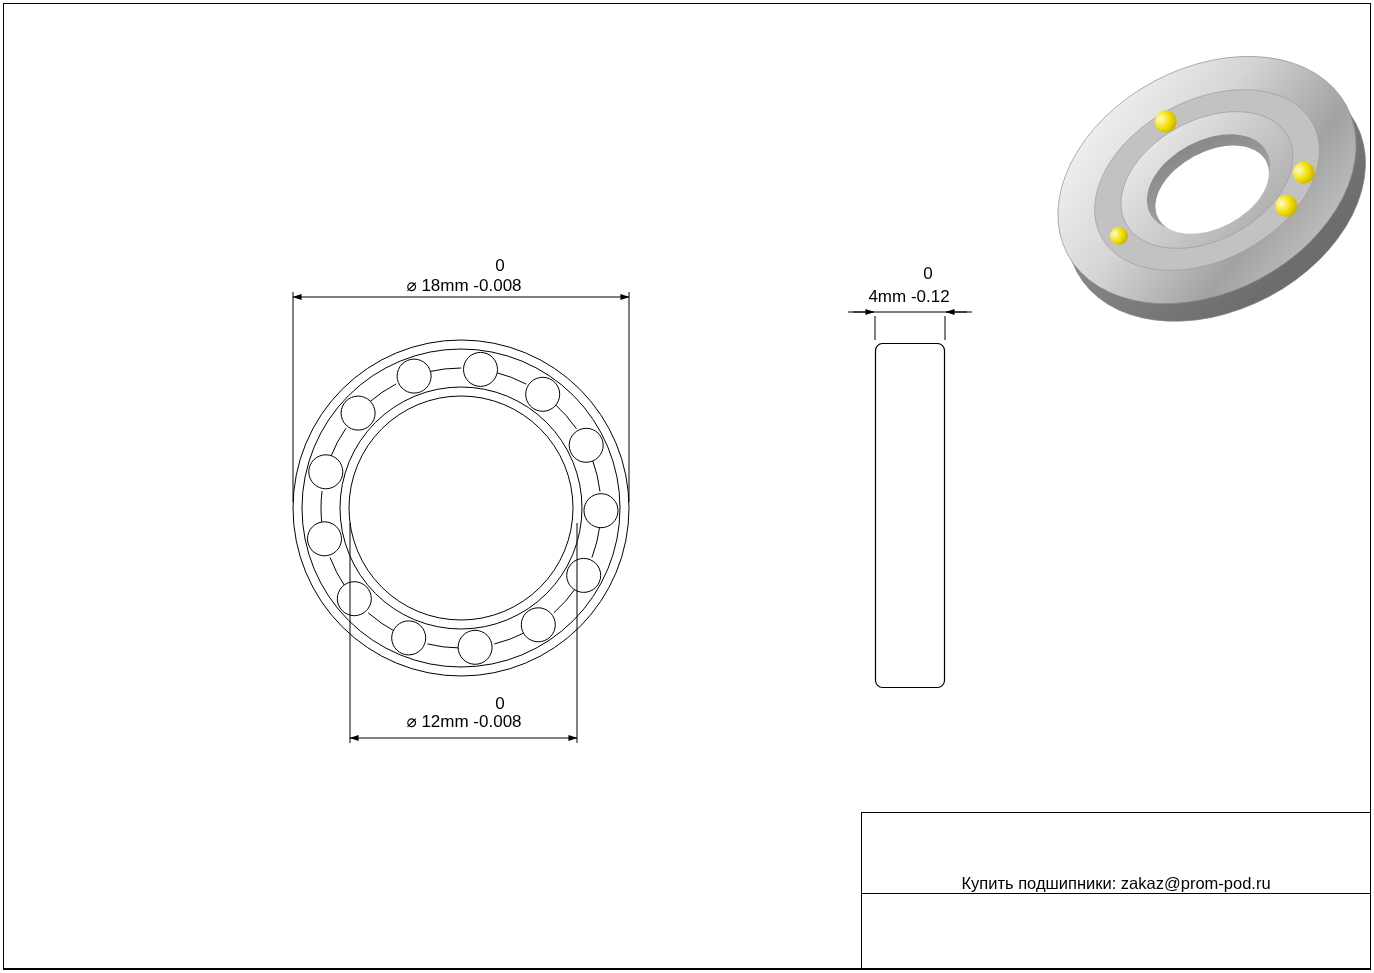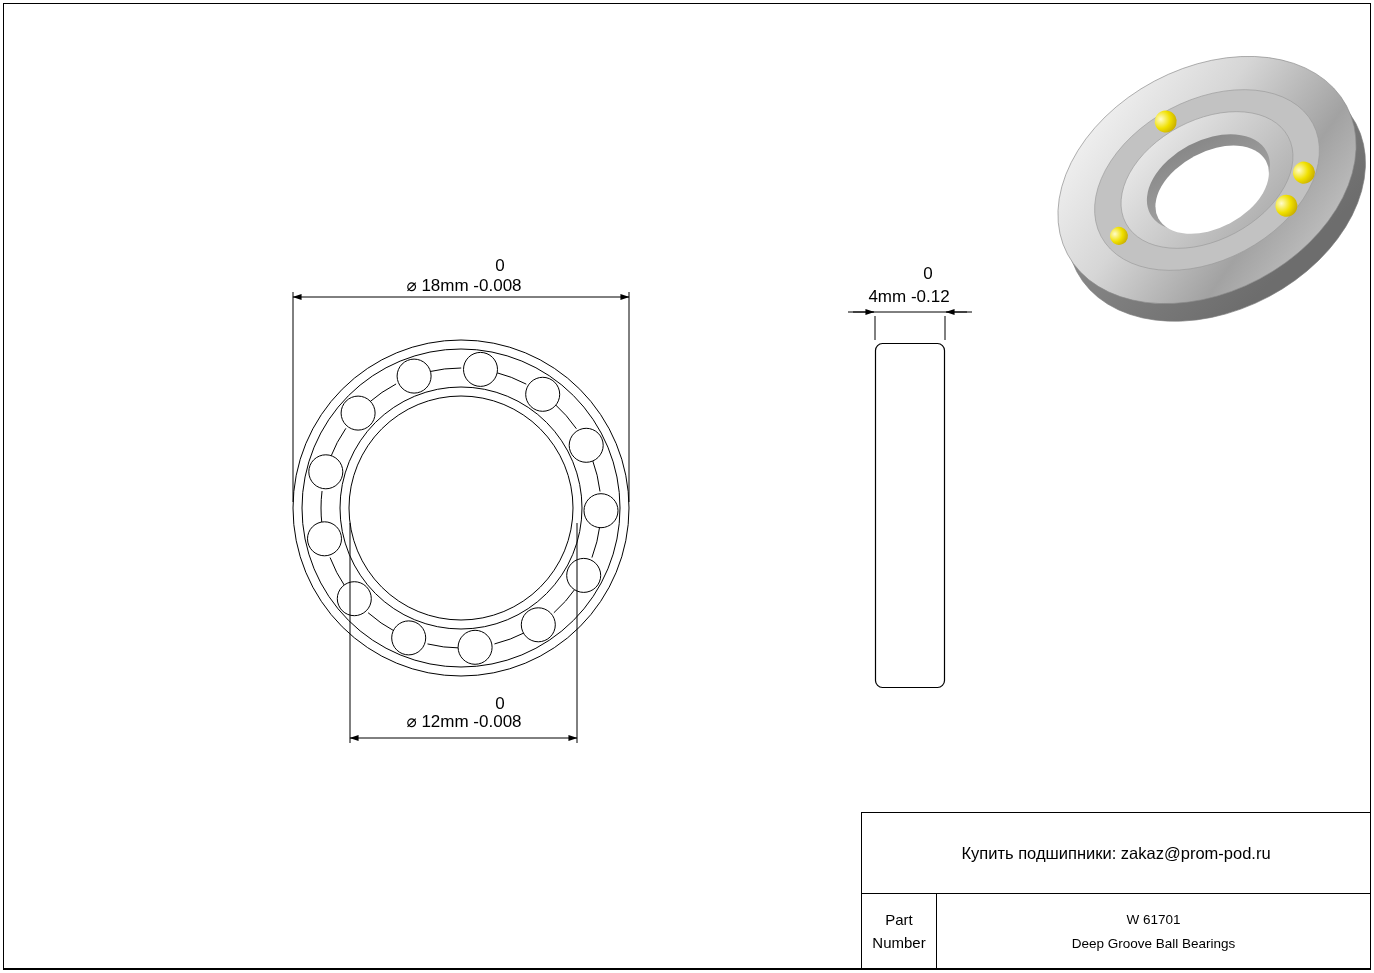--- a/index.html
+++ b/index.html
@@ -41,21 +41,21 @@
     border-left: 1px solid #000;
     border-top: 1px solid #000;
     display: flex;
     flex-direction: column;
     background: #fff;
   }
   .tb-contact-row {
     height: 80px;
     border-bottom: 1px solid #000;
     display: flex;
-    align-items: center;
+    align-items: flex-end;
     justify-content: center;
     font-size: 16.5px;
     color: #000;
   }
   .tb-part-row {
     flex: 1;
     display: flex;
   }
   .tb-part-label {
     width: 74px;
@@ -182,24 +182,14 @@
       <ellipse cx="0" cy="0" rx="92" ry="60" fill="url(#gradInner)" stroke="#9a9a9a" stroke-width="0.6"></ellipse>
       <ellipse cx="0" cy="3" rx="66" ry="42" fill="url(#gradBore)"></ellipse>
       <ellipse cx="0" cy="11" rx="61" ry="38" fill="#ffffff"></ellipse>
     </g>
   </svg>
 
   <div class="title-block">
     <div class="tb-contact-row">
       <span>Купить подшипники: zakaz@prom-pod.ru</span>
     </div>
-    <div class="tb-part-row">
-      <div class="tb-part-label">
-        <span>Part</span>
-        <span>Number</span>
-      </div>
-      <div class="tb-part-info">
-        <div class="tb-part-number">W 61701</div>
-        <div class="tb-part-type">Deep Groove Ball Bearings</div>
-      </div>
-    </div>
   </div>
 </div>
 
 </body></html>

